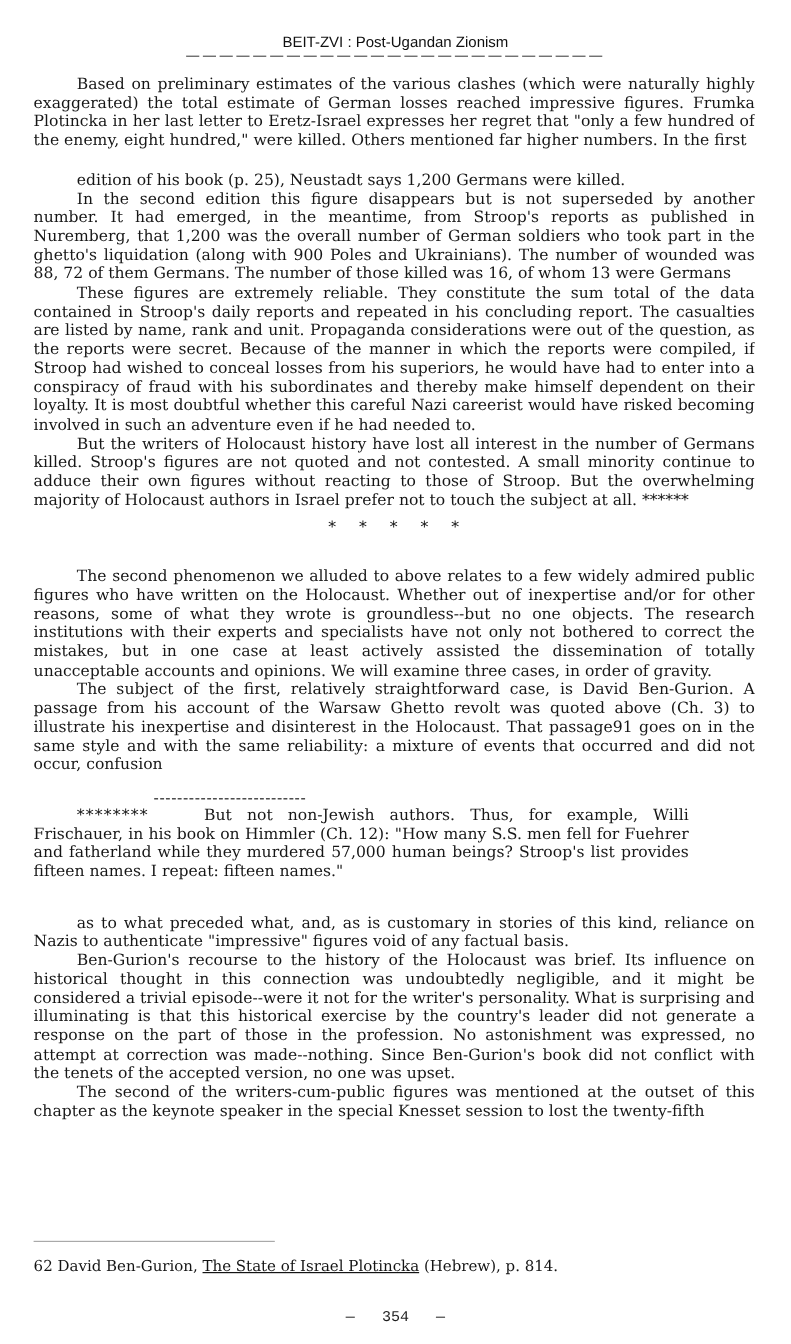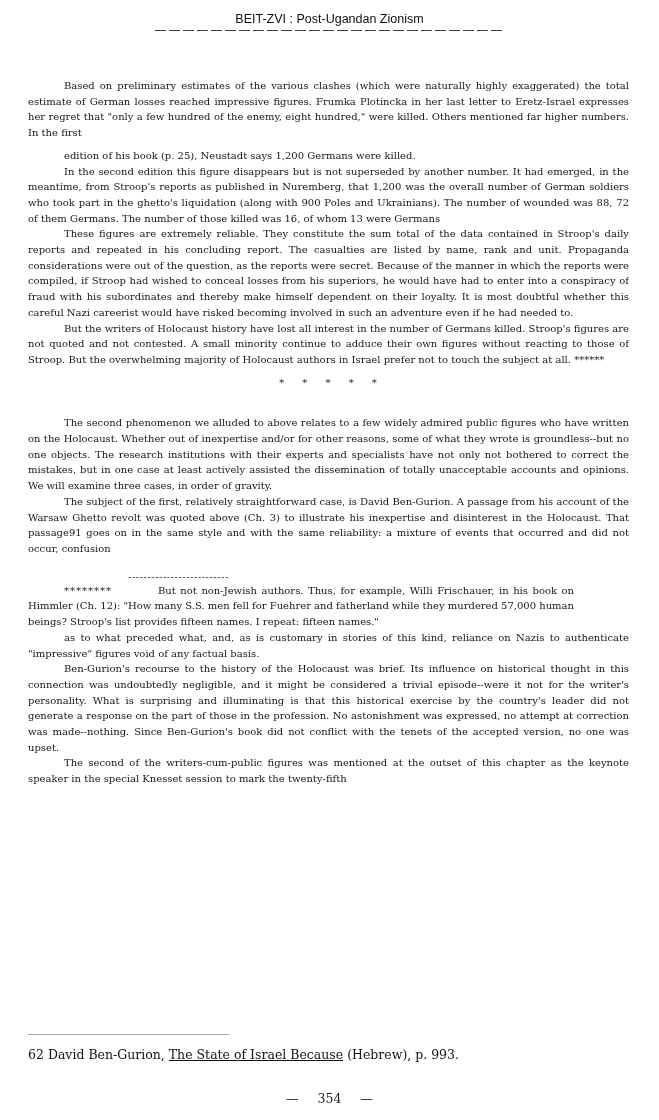--- a/index.html
+++ b/index.html
@@ -4,38 +4,38 @@
 <style>
   html,body {margin:0; padding:0; background:#ffffff;}
   .page {
     position:relative;
     width:659px; height:1120px;
     background:#ffffff;
     color:#161616;
     font-family:"DejaVu Serif", serif;
     overflow:hidden;
   }
-  .header {text-align:center; padding-top:12px;}
+  .header {text-align:center; padding-top:28px;}
   .running-title {
     font-family:"Liberation Sans", sans-serif;
     font-size:12.5px; color:#101010;
   }
   .header-rule {
     font-size:12px; line-height:9px; letter-spacing:2px;
     color:#1c1c1c; white-space:nowrap; overflow:hidden;
   }
   .page-body {
-    position:absolute; left:28px; top:78px; width:601px; height:968px;
-    font-size:10px; line-height:15.7px; text-align:justify;
+    position:absolute; left:28px; top:63px; width:601px; height:968px;
+    font-size:13px; line-height:15.7px; text-align:justify;
     overflow:hidden;
   }
   .blk {text-align:justify;}
   .blk-para {text-indent:36px;}
-  .gap-sm {margin-top:7px;}
-  .gap-lg  {}
+  .gap-sm {margin-top:17px;}
+  .gap-lg  {margin-top:27px;}
   .blk-stars {
     text-align:center; text-indent:0;
     word-spacing:13px; letter-spacing:1px;
     margin-top:7px; margin-bottom:25px;
   }
   .blk-dashline {
     text-indent:0; text-align:left;
     margin-top:13px; margin-left:100px;
     letter-spacing:0.5px; line-height:13px;
   }
@@ -43,20 +43,21 @@
   .s-i {}
   .s-u {text-decoration:underline;}
   .s-stars {margin-right:46px; letter-spacing:1px;}
   .footnote-area {position:absolute; left:28px; top:1034px; width:601px;}
   .fn-rule {width:201px; height:0; border-top:1px solid #a9a9a9;}
   .footnote {margin-top:12px; font-size:12.5px; color:#141414;}
   .footer {
     position:absolute; top:1091px; left:0; width:100%;
     text-align:center; font-size:12.5px; color:#1e1e1e;
     word-spacing:15px;
+    font-family:Liberation Mono, monospace;
   }
 </style>
 </head>
 <body>
 
 <div class="page">
 
   <div class="header">
     <div class="running-title">BEIT-ZVI : Post-Ugandan Zionism</div>
     <div class="header-rule">—————————————————————————</div>
@@ -68,27 +69,27 @@
       <div class="blk blk-para"><span>In the second edition this figure disappears but is not superseded by another number. It had emerged, in the meantime, from Stroop's reports as published in Nuremberg, that 1,200 was the </span><span class="s-i">overall number</span><span> of German soldiers who took part in the ghetto's liquidation (along with 900 Poles and Ukrainians). The number of wounded was 88, 72 of them Germans. The number of those killed was 16, of whom 13 were Germans</span></div>
       <div class="blk blk-para"><span>These figures are extremely reliable. They constitute the sum total of the data contained in Stroop's daily reports and repeated in his concluding report. The casualties are listed by name, rank and unit. Propaganda considerations were out of the question, as the reports were secret. Because of the manner in which the reports were compiled, if Stroop had wished to conceal losses from his superiors, he would have had to enter into a conspiracy of fraud with his subordinates and thereby make himself dependent on their loyalty. It is most doubtful whether this careful Nazi careerist would have risked becoming involved in such an adventure even if he had needed to.</span></div>
       <div class="blk blk-para"><span>But the writers of Holocaust history have lost all interest in the number of Germans killed. Stroop's figures are not quoted and not contested. A small minority continue to adduce their own figures without reacting to those of Stroop. But the overwhelming majority of Holocaust authors in Israel prefer not to touch the subject at all. ******</span></div>
       <div class="blk blk-stars"><span>* * * * *</span></div>
       <div class="blk blk-para"><span>The second phenomenon we alluded to above relates to a few widely admired public figures who have written on the Holocaust. Whether out of inexpertise and/or for other reasons, some of what they wrote is groundless--but no one objects. The research institutions with their experts and specialists have not only not bothered to correct the mistakes, but in one case at least actively assisted the dissemination of totally unacceptable accounts and opinions. We will examine three cases, in order of gravity.</span></div>
       <div class="blk blk-para"><span>The subject of the first, relatively straightforward case, is David Ben-Gurion. A passage from his account of the Warsaw Ghetto revolt was quoted above (Ch. 3) to illustrate his inexpertise and disinterest in the Holocaust. That passage91 goes on in the same style and with the same reliability: a mixture of events that occurred and did not occur, confusion</span></div>
       <div class="blk blk-dashline"><span>--------------------------</span></div>
       <div class="blk blk-blockquote"><span class="s-stars">********</span><span>But not non-Jewish authors. Thus, for example, Willi Frischauer, in his book on Himmler (Ch. 12): "How many S.S. men fell for Fuehrer and fatherland while they murdered 57,000 human beings? Stroop's list provides fifteen names. I repeat: fifteen names."</span></div>
       <div class="blk blk-para gap-lg"><span>as to what preceded what, and, as is customary in stories of this kind, reliance on Nazis to authenticate "impressive" figures void of any factual basis.</span></div>
       <div class="blk blk-para"><span>Ben-Gurion's recourse to the history of the Holocaust was brief. Its influence on historical thought in this connection was undoubtedly negligible, and it might be considered a trivial episode--were it not for the writer's personality. What is surprising and illuminating is that this historical exercise by the country's leader did not generate a response on the part of those in the profession. No astonishment was expressed, no attempt at correction was made--nothing. Since Ben-Gurion's book did not conflict with the tenets of the accepted version, no one was upset.</span></div>
-      <div class="blk blk-para"><span>The second of the writers-cum-public figures was mentioned at the outset of this chapter as the keynote speaker in the special Knesset session to mark the twenty-fifth</span></div>
+      <div class="blk blk-para"><span>The second of the writers-cum-public figures was mentioned at the outset of this chapter as the keynote speaker in the special Knesset session to lost the twenty-fifth</span></div>
     </div>
 
   <div class="footnote-area">
     <div class="fn-rule"></div>
     <div class="footnote">
-      <span>62 David Ben-Gurion, </span><span class="s-u">The State of Israel Because</span><span> (Hebrew), p. 993.</span>
+      <span>62 David Ben-Gurion, </span><span class="s-u">The State of Israel Plotincka</span><span> (Hebrew), p. 814.</span>
     </div>
   </div>
 
   <div class="footer">
     <span>—</span>
     <span>354</span>
     <span>—</span>
   </div>
 
 </div>

